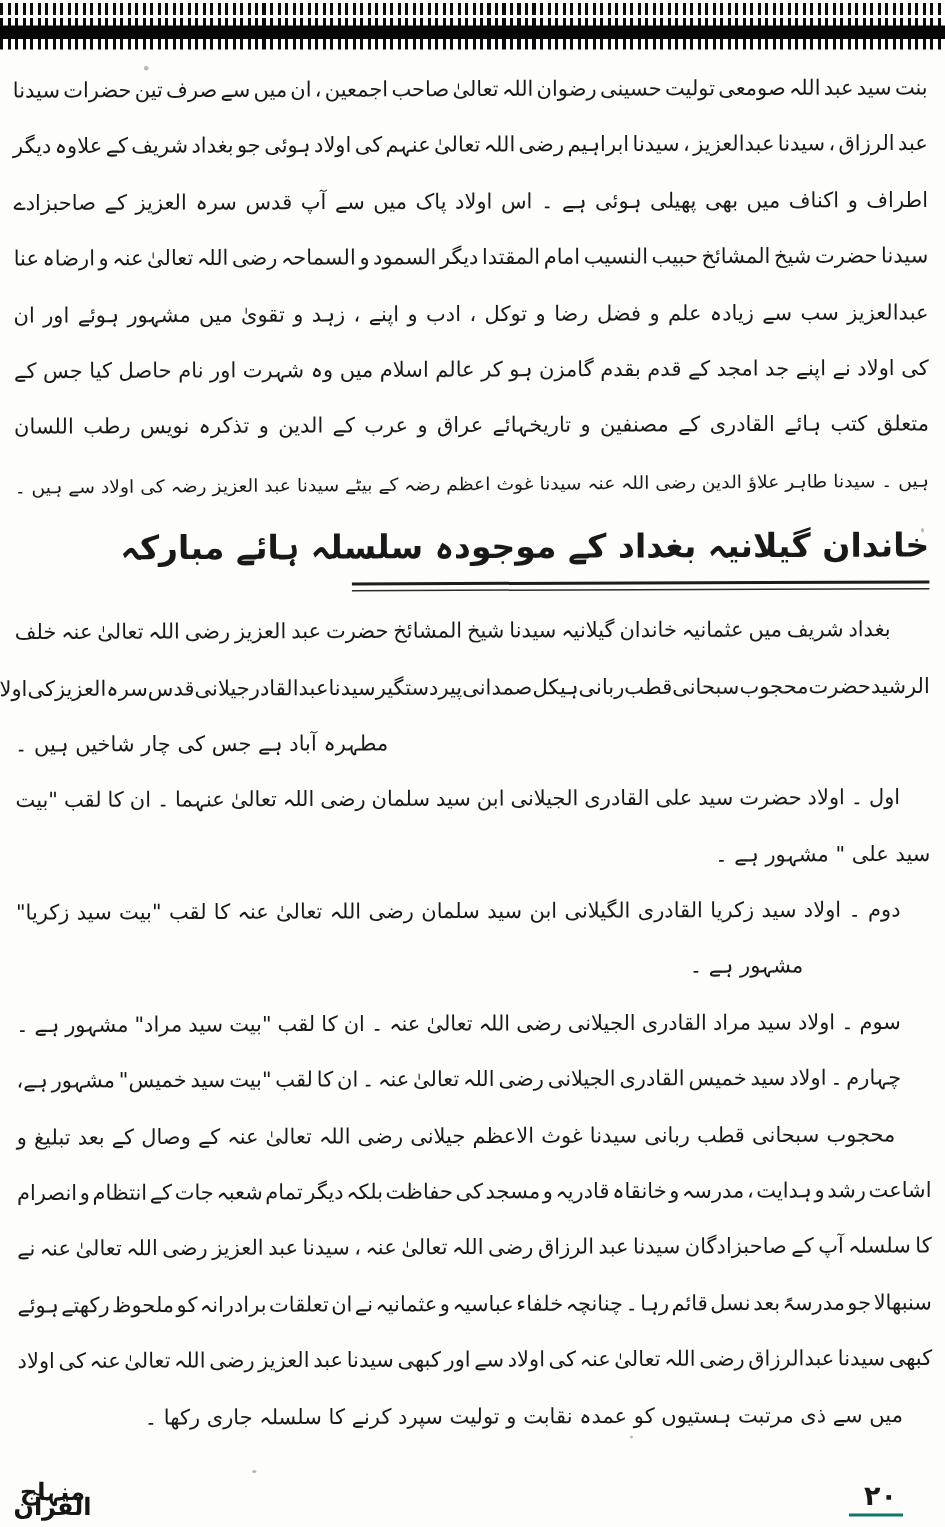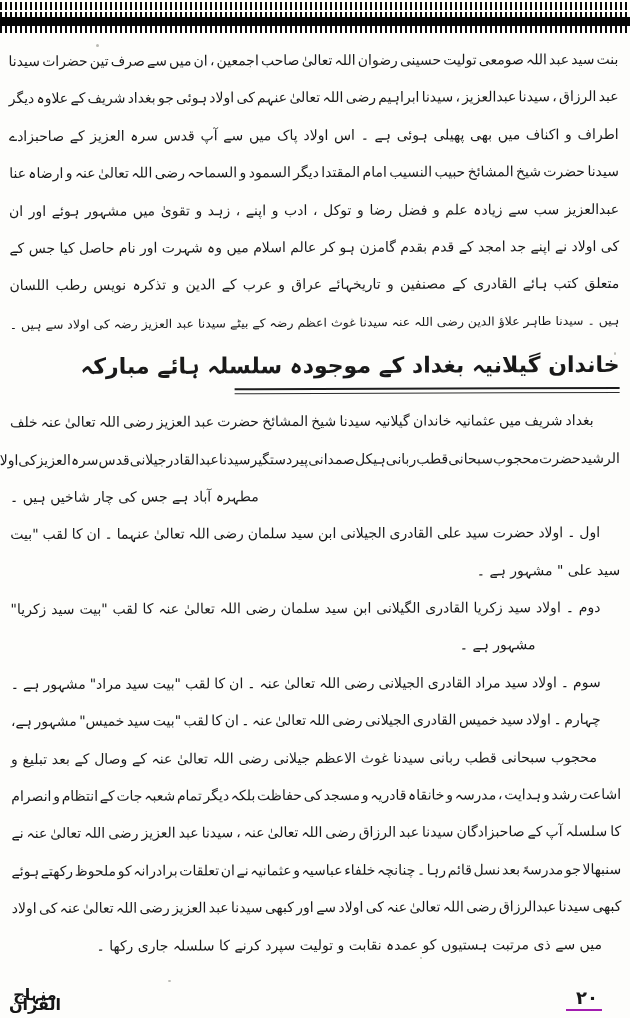--- a/index.html
+++ b/index.html
@@ -56,21 +56,21 @@
   }
   
   .stamp{
     position:absolute; left:3px; bottom:8px; width:64px;
     font-size:16px; font-weight:bold; line-height:10px;
     color:#161616; filter:blur(0.4px); text-align:center; direction:rtl;
   }
   .page-number{
     position:absolute; right:28px; bottom:7px;
     font-size:18px; font-weight:bold; line-height:20px;
-    border-bottom:2px solid #a21caf; padding:0 4px 1px 10px;
+    border-bottom:2px solid #0f766e; padding:0 4px 1px 10px;
   }
   
   .speck{position:absolute; background:#b9b9b2; border-radius:50%;}
   .s1{width:3px;height:3px;left:96px;top:44px;}
   .s2{width:3px;height:2px;left:168px;top:980px;}
   .s3{width:2px;height:2px;left:420px;top:957px;}
   .s4{width:2px;height:3px;left:614px;top:352px;}
 </style>
 </head>
 <body>

